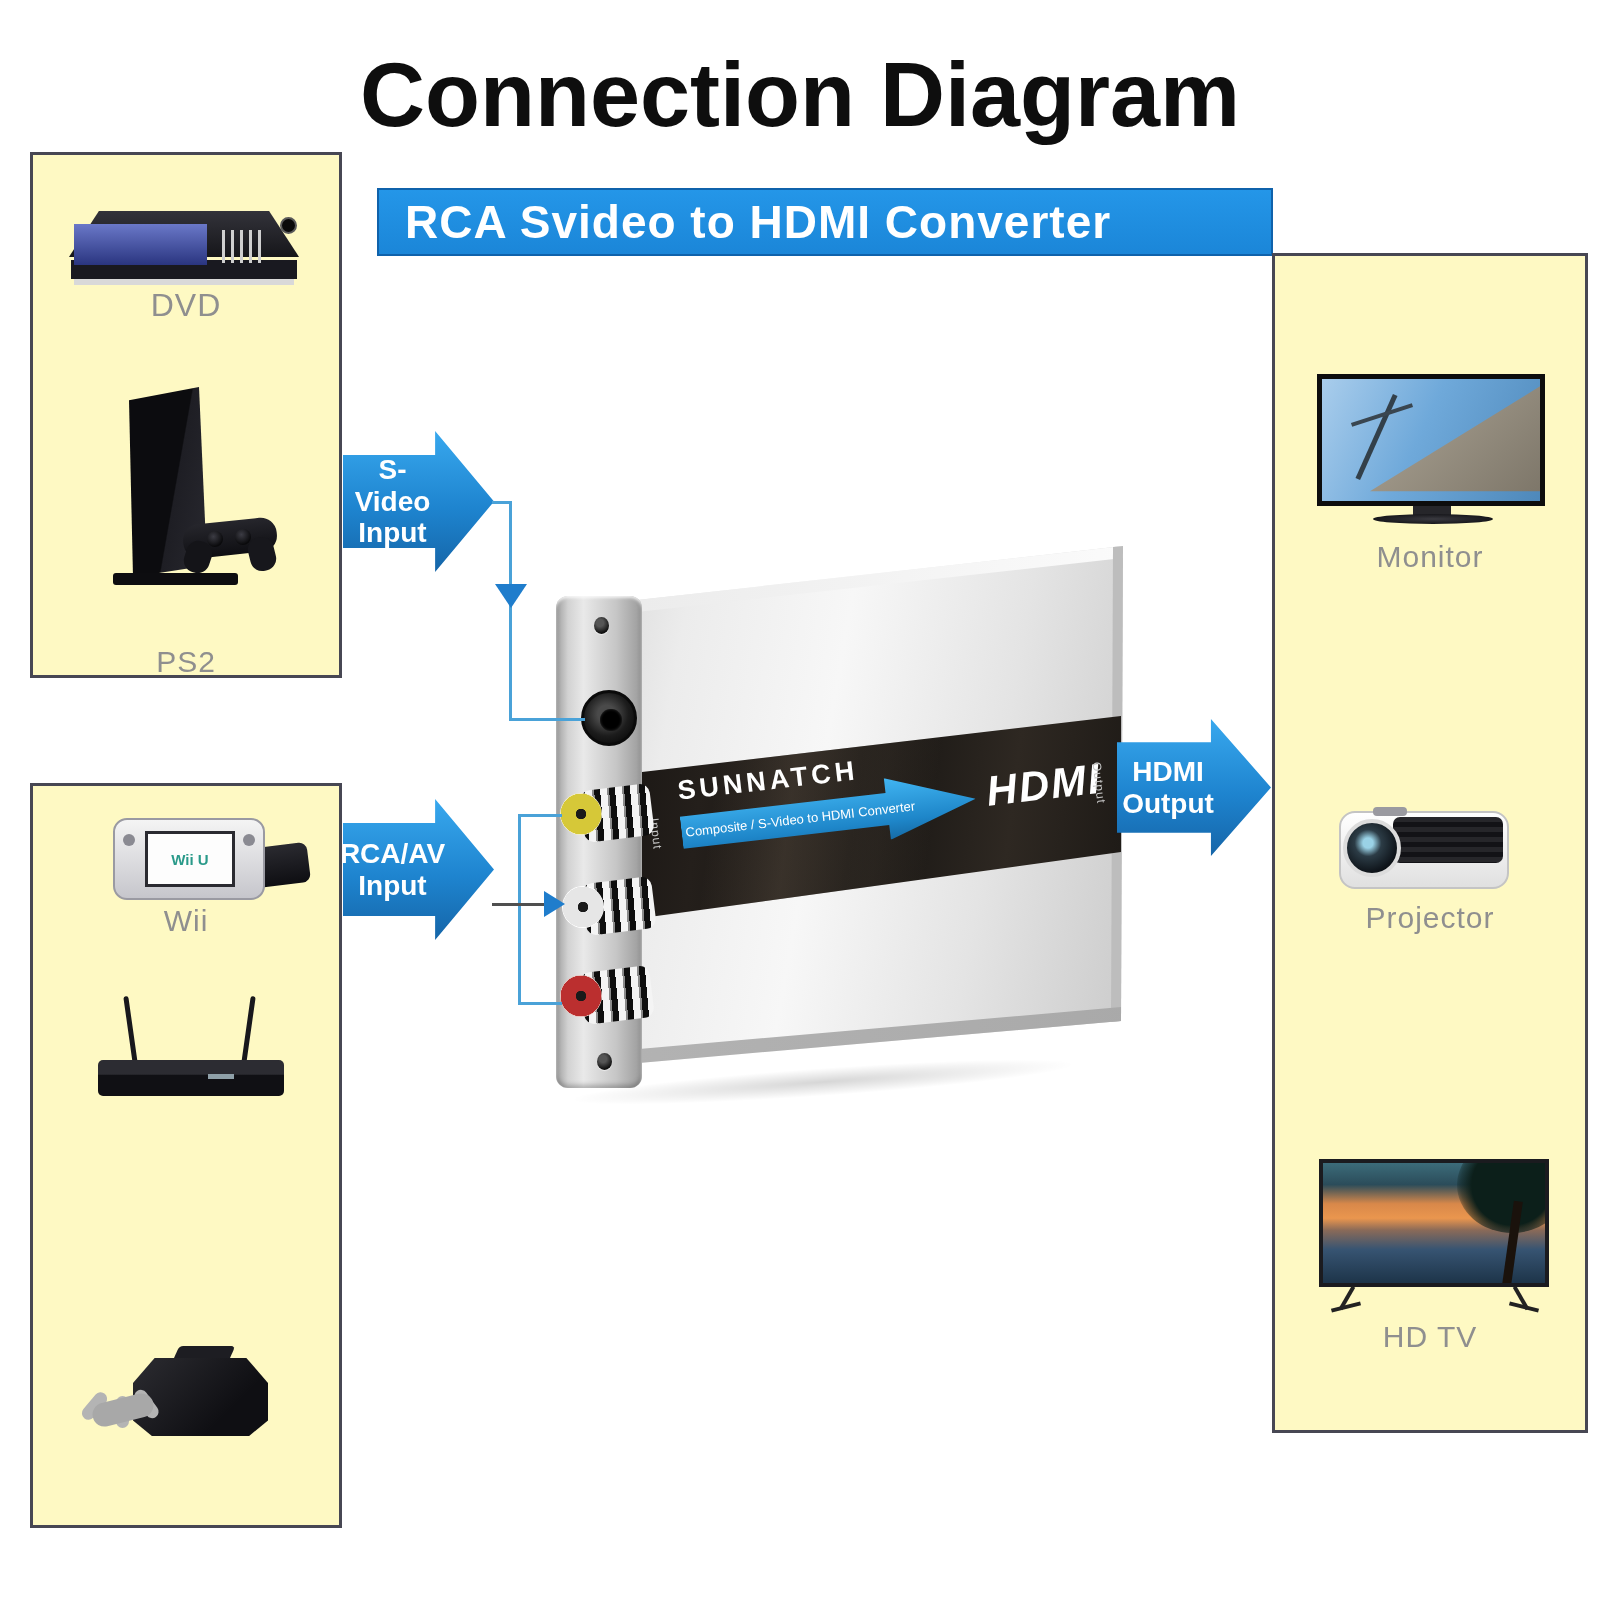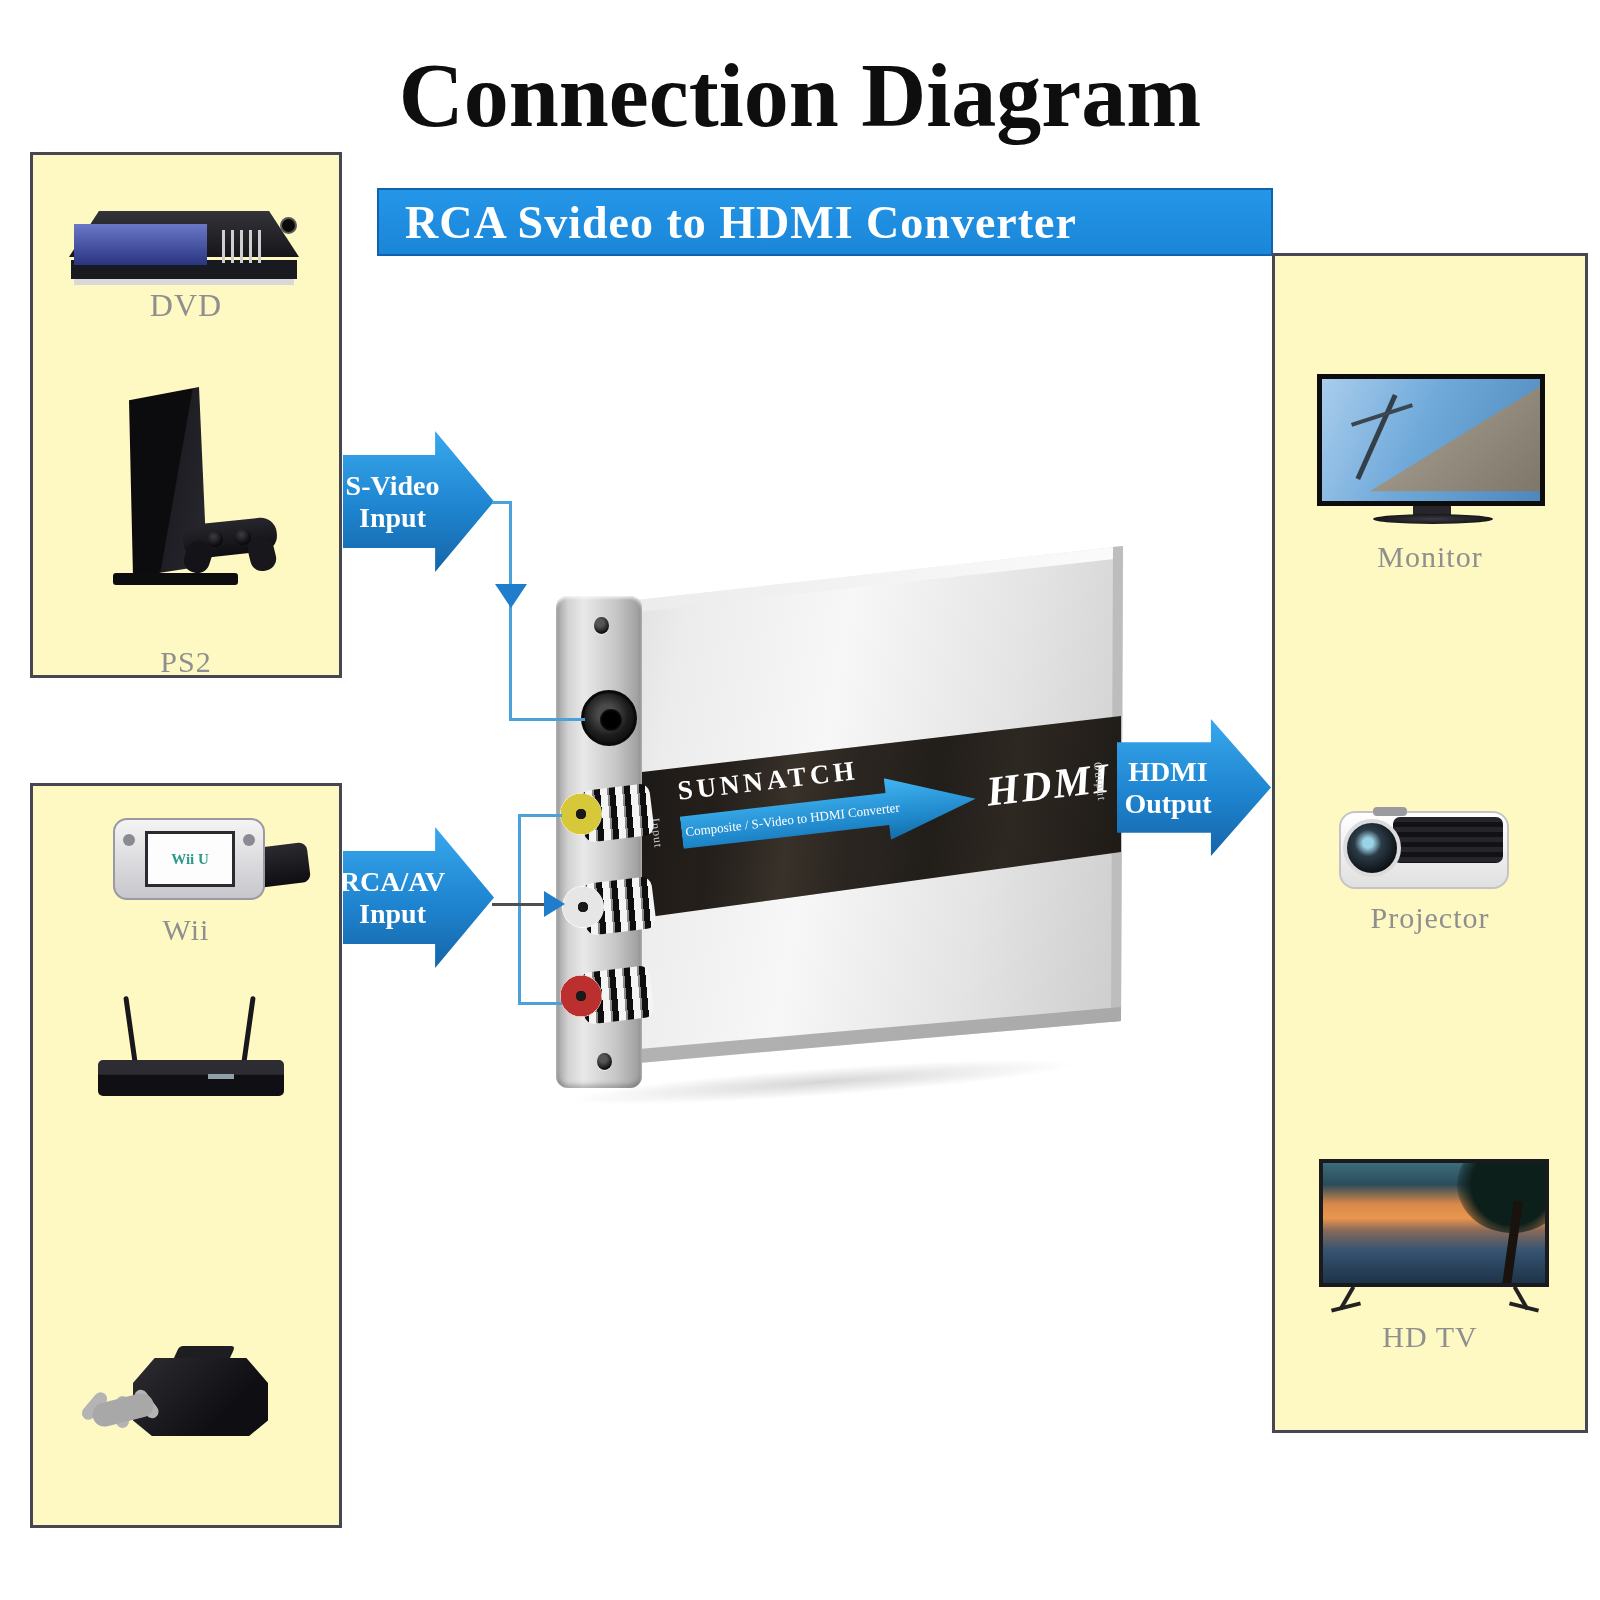--- a/index.html
+++ b/index.html
@@ -1,17 +1,17 @@
 <!DOCTYPE html>
 <html><head>
 <meta charset="utf-8">
 <style>
   html,body { margin:0; padding:0; background:#fff; }
   .stage { position:relative; width:1600px; height:1600px; background:#ffffff; overflow:hidden;
-           font-family:Liberation Serif, serif; }
+           font-family:Liberation Sans, sans-serif; }
 
   
   .title { position:absolute; top:44px; left:0; width:1600px; text-align:center;
            font-size:90px; font-weight:bold; color:#0e0e0e; letter-spacing:0px; margin:0; }
   .banner { position:absolute; left:377px; top:188px; width:896px; height:68px;
             background:linear-gradient(180deg,#2496e8,#1b86d8); border:2px solid #0f62ab;
             box-sizing:border-box; display:flex; align-items:center; }
   .banner span { color:#fff; font-size:46px; font-weight:bold; padding-left:26px; letter-spacing:1px; }
 
   
@@ -22,21 +22,21 @@
   .dev-label { position:absolute; left:0; width:100%; text-align:center;
                color:#8f8f8f; font-size:30px; letter-spacing:1px; }
 
   
   .arrow-big { position:absolute; display:flex; flex-direction:column; align-items:center; justify-content:center;
                color:#fff; font-weight:bold; font-size:28px; line-height:1.12; text-align:center;
                clip-path:polygon(0 17%,61% 17%,61% 0,100% 50%,61% 100%,61% 83%,0 83%);
                background:linear-gradient(180deg,#38a8ee 0%,#1e84cf 55%,#1565a8 100%);
                padding-right:52px; box-sizing:border-box; }
   #arrow-svideo { left:343px; top:431px; width:151px; height:141px; }
-  #arrow-rca    { left:343px; top:827px; width:151px; height:141px; }
+  #arrow-rca    { left:343px; top:799px; width:151px; height:141px; }
   #arrow-hdmi   { left:1117px; top:719px; width:154px; height:137px; }
 
   
   .cline { position:absolute; background:#4aa2d8; }
   .cline-dark { position:absolute; background:#4f4f4f; }
   .tri-down { position:absolute; width:0; height:0; border-left:16px solid transparent;
               border-right:16px solid transparent; border-top:24px solid #1f7dcc; }
   .tri-right { position:absolute; width:0; height:0; border-top:13px solid transparent;
                border-bottom:13px solid transparent; border-left:21px solid #1f7dcc; }
 
@@ -227,21 +227,21 @@
     <div class="wii">
       <div class="wii-console"></div>
       <div class="wii-pad">
         <div class="wii-screen">
           <span>Wii U</span>
         </div>
         <div class="wii-nub" style="left:8px; top:14px;"></div>
         <div class="wii-nub" style="right:8px; top:14px;"></div>
       </div>
     </div>
-    <div class="dev-label" style="top:127px;">Wii</div>
+    <div class="dev-label" style="top:118px;">Wii</div>
 
     <div class="vplayer">
       <div class="vp-ant" style="left:30px; top:0; transform:rotate(-8deg);"></div>
       <div class="vp-ant" style="left:148px; top:0; transform:rotate(8deg);"></div>
       <div class="vp-body"></div>
       <div class="vp-slot"></div>
     </div>
 
     <div class="n64">
       <div class="n64-hump"></div>

